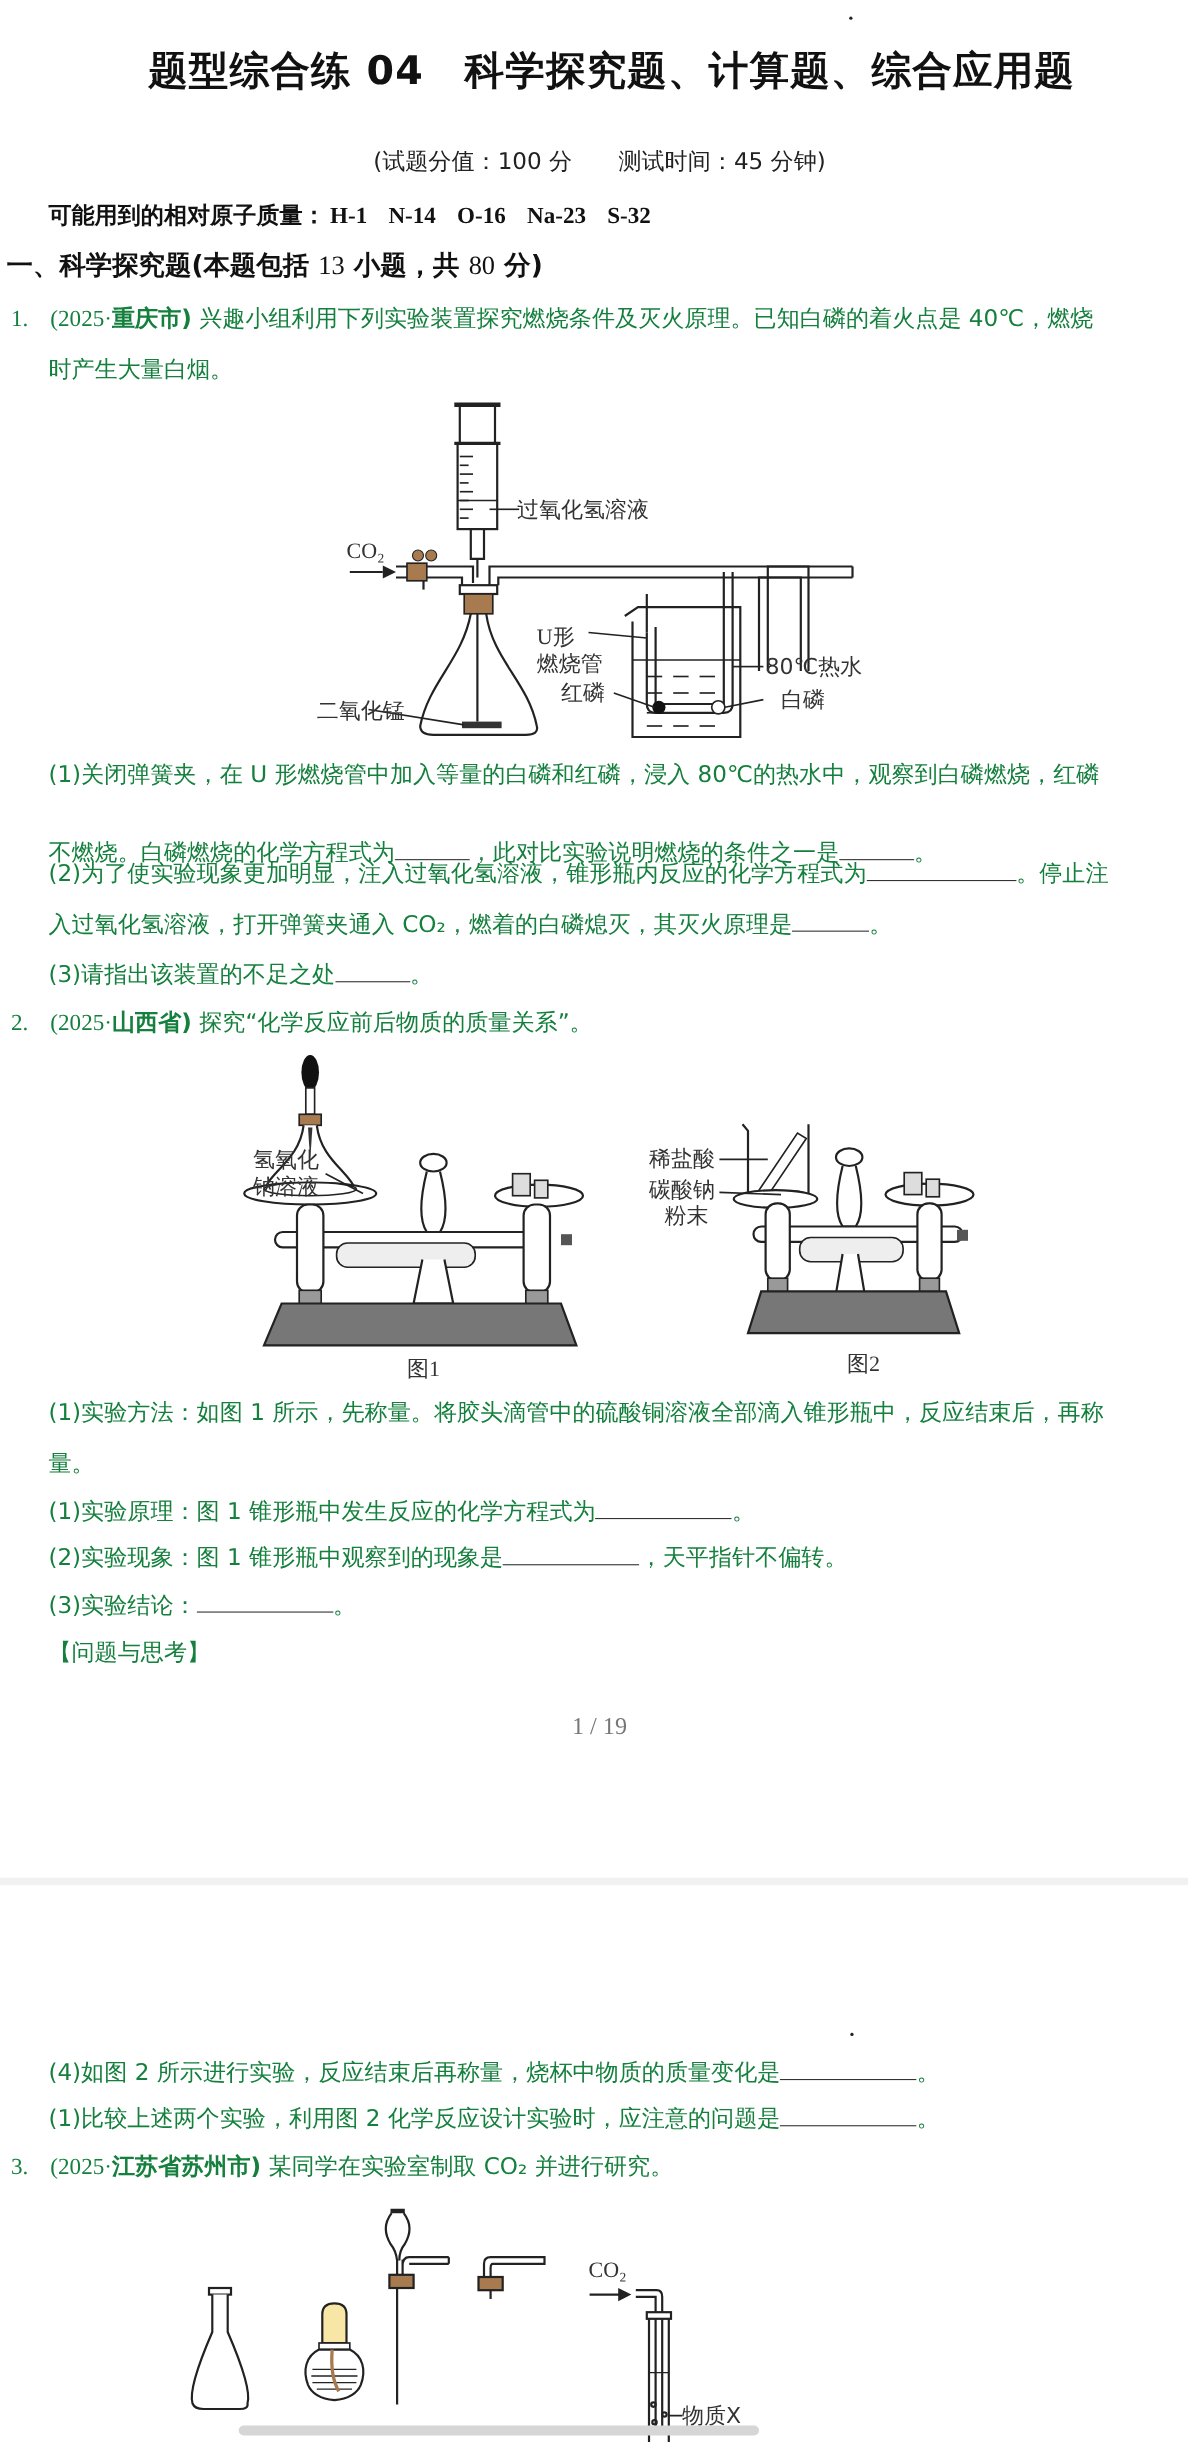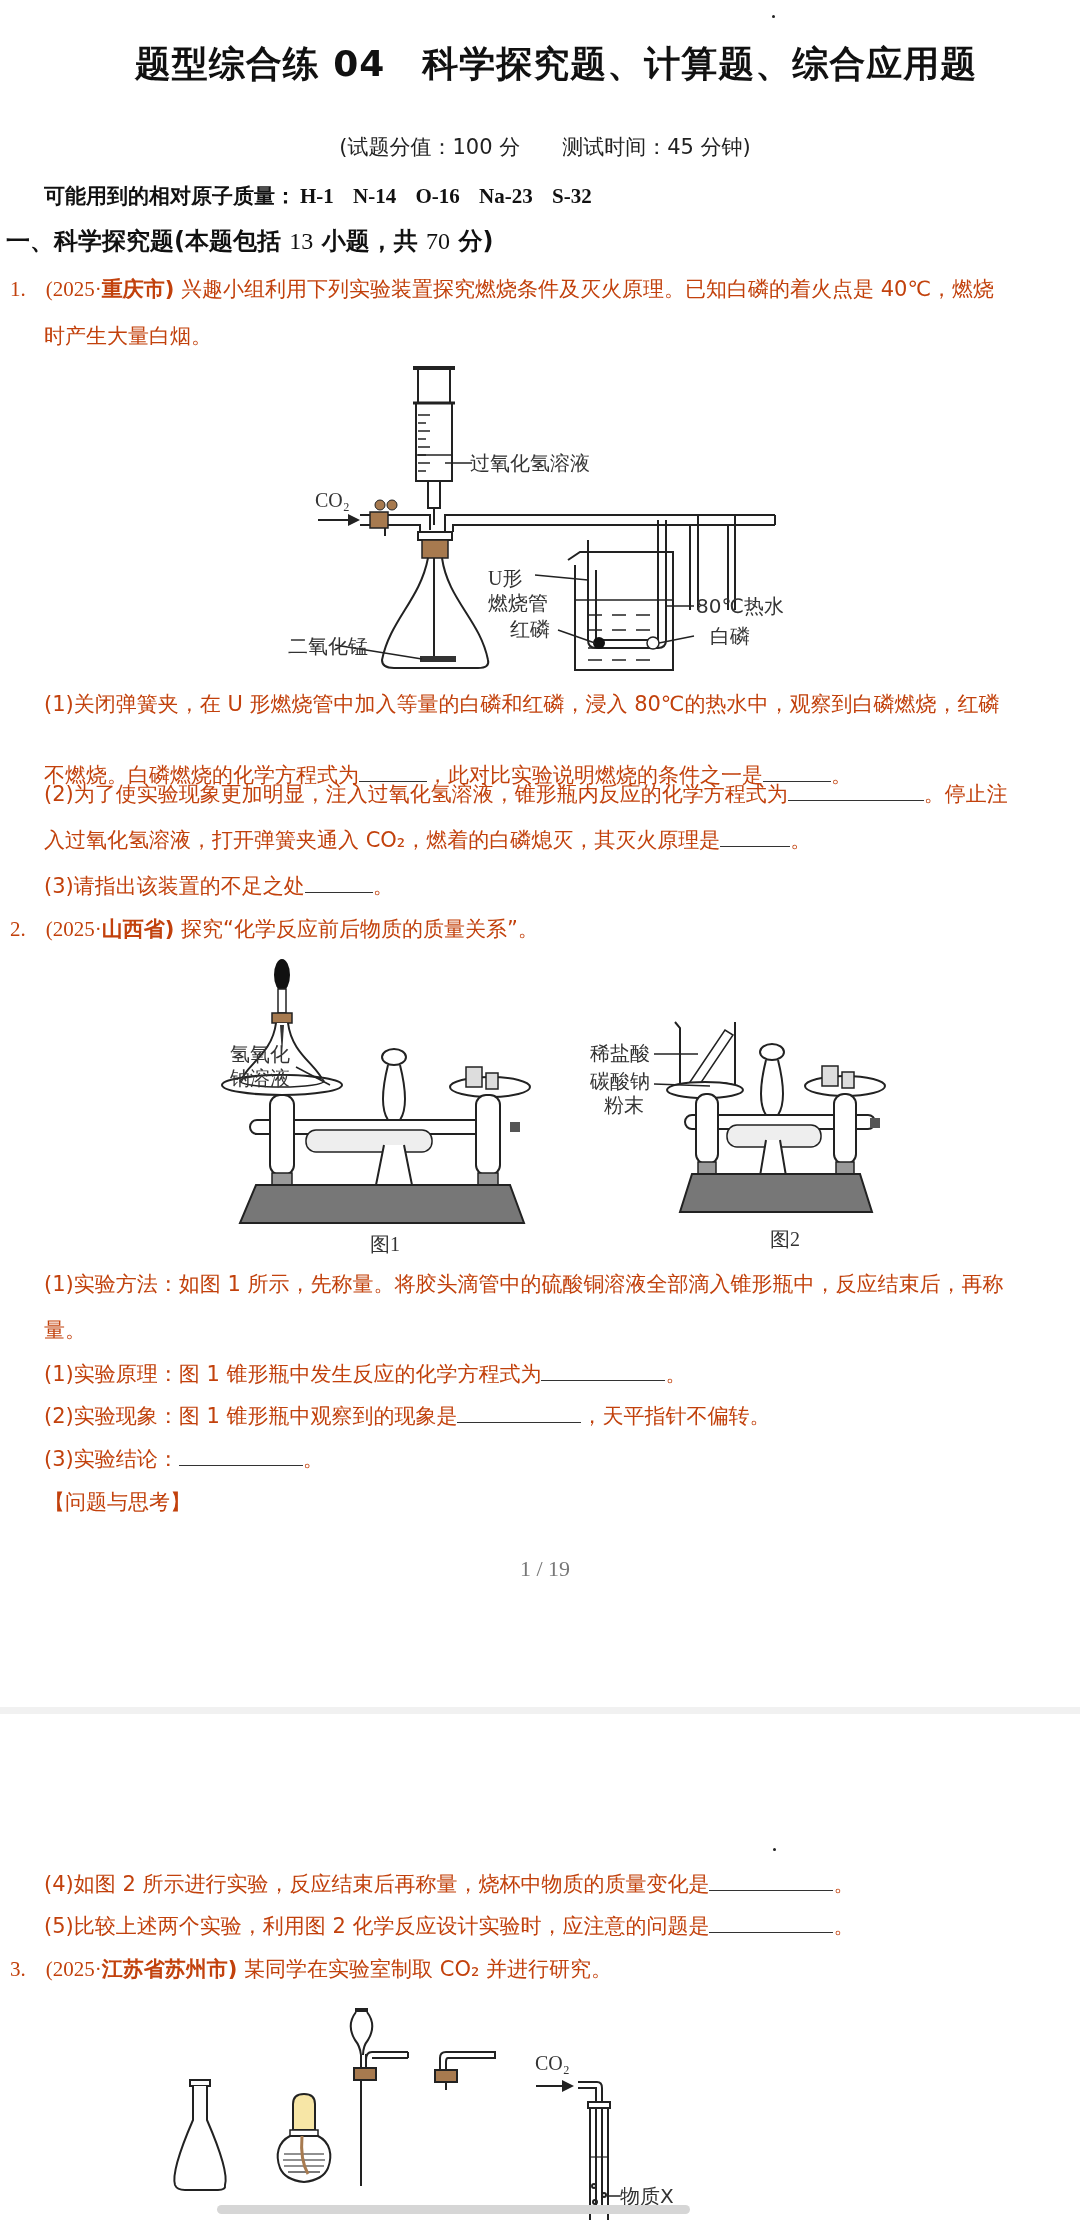--- a/index.html
+++ b/index.html
@@ -12,21 +12,21 @@
   #page1 { top: 0; height: 1707px; }
   #page-sep { position: absolute; top: 1707px; left: 0; width: 1080px; height: 7px; background: #f1f1f1; }
   #page2 { top: 1714px; height: 508px; }
   .abs { position: absolute; white-space: nowrap; }
   .title { font-size: 36px; font-weight: bold; letter-spacing: 1px; top: 40px; left: 0; width: 1080px; text-align: center; padding-left: 16px; }
   .subtitle { font-size: 21px; top: 133px; left: 0; width: 1090px; text-align: center; color: #222; }
   .atomic { font-size: 21px; font-weight: bold; top: 182px; left: 44px; }
   .atomic .nums { font-family: "Liberation Serif", serif; margin-left: 4px; word-spacing: 14px; margin-top: 30px; }
   .section { font-size: 24px; font-weight: bold; top: 225px; left: 6px; }
   .section .serif { font-family: "Liberation Serif", serif; font-weight: normal; }
-  .line { font-size: 21px; color: #c2410c; }
+  .line { font-size: 21px; color: #15803d; }
   .qnum { font-family: "Liberation Serif", serif; }
   .bold { font-weight: bold; }
   .serif { font-family: "Liberation Serif", serif; }
   .blank { display: inline-block; border-bottom: 1.5px solid #333; height: 20px; vertical-align: baseline; }
   .pagenum { font-family: "Liberation Serif", serif; font-size: 22px; color: #777; top: 1556px; left: 0; width: 1090px; text-align: center; }
   .dot { position: absolute; width: 3px; height: 3px; background: #222; border-radius: 50%; }
   .figure { position: absolute; }
   .fig-label { font-family: "DejaVu Sans", sans-serif; font-size: 20px; fill: #333; }
   .fig-cap { font-family: "Liberation Serif", serif; font-size: 20px; fill: #333; }
   #scroll-pill { position: absolute; left: 217px; top: 2205px; width: 473px; height: 9px; border-radius: 5px; background: #d6d6d6; }
@@ -38,21 +38,21 @@
   <div class="dot" style="left:772px;top:15px;"></div>
 
   <div class="abs title">题型综合练 04　科学探究题、计算题、综合应用题</div>
   <div class="abs subtitle">(试题分值：100 分　　测试时间：45 分钟)</div>
 
   <div class="abs atomic">
     <span>可能用到的相对原子质量：</span><span class="nums">H-1 N-14 O-16 Na-23 S-32</span>
   </div>
 
   <div class="abs section">
-    <span>一、科学探究题(本题包括 </span><span class="serif">13</span><span> 小题，共 </span><span class="serif">70</span><span> 分)</span>
+    <span>一、科学探究题(本题包括 </span><span class="serif">13</span><span> 小题，共 </span><span class="serif">80</span><span> 分)</span>
   </div>
 
   <div class="abs line" style="top:275px;left:10px;">
     <span class="qnum">1.</span>&nbsp;&nbsp;&nbsp;<span class="serif">(2025·</span><span class="bold">重庆市)</span>&nbsp;<span>兴趣小组利用下列实验装置探究燃烧条件及灭火原理。已知白磷的着火点是 40℃，燃烧</span>
   </div>
   <div class="abs line" style="top:322px;left:44px;">时产生大量白烟。</div>
 
   <svg class="figure" style="left:270px;top:360px;" width="560" height="320" viewBox="0 0 560 320">
 
     <g stroke="#222" stroke-width="2" fill="none">
@@ -225,21 +225,21 @@
 
 <div id="page-sep"></div>
 
 <div class="page" id="page2">
   <div class="dot" style="left:773px;top:134px;"></div>
 
   <div class="abs line" style="top:156px;left:44px;">
     <span>(4)如图 2 所示进行实验，反应结束后再称量，烧杯中物质的质量变化是</span><span class="blank" style="width:124px"></span><span>。</span>
   </div>
   <div class="abs line" style="top:198px;left:44px;">
-    <span>(5)比较上述两个实验，利用图 2 化学反应设计实验时，应注意的问题是</span><span class="blank" style="width:124px"></span><span>。</span>
+    <span>(1)比较上述两个实验，利用图 2 化学反应设计实验时，应注意的问题是</span><span class="blank" style="width:124px"></span><span>。</span>
   </div>
   <div class="abs line" style="top:241px;left:10px;">
     <span class="qnum">3.</span>&nbsp;&nbsp;&nbsp;<span class="serif">(2025·</span><span class="bold">江苏省苏州市)</span>&nbsp;<span>某同学在实验室制取 CO₂ 并进行研究。</span>
   </div>
 
   <svg class="figure" style="left:150px;top:276px;" width="800" height="232" viewBox="0 0 800 232">
     <g stroke="#222" stroke-width="2" fill="#fff">
       <rect x="40" y="90" width="20" height="6"></rect>
       <path d="M43 96 L43 130 C30 160 22 185 25 195 Q27 200 35 200 L68 200 Q76 200 75 195 C78 185 70 160 57 130 L57 96"></path>
     </g>

